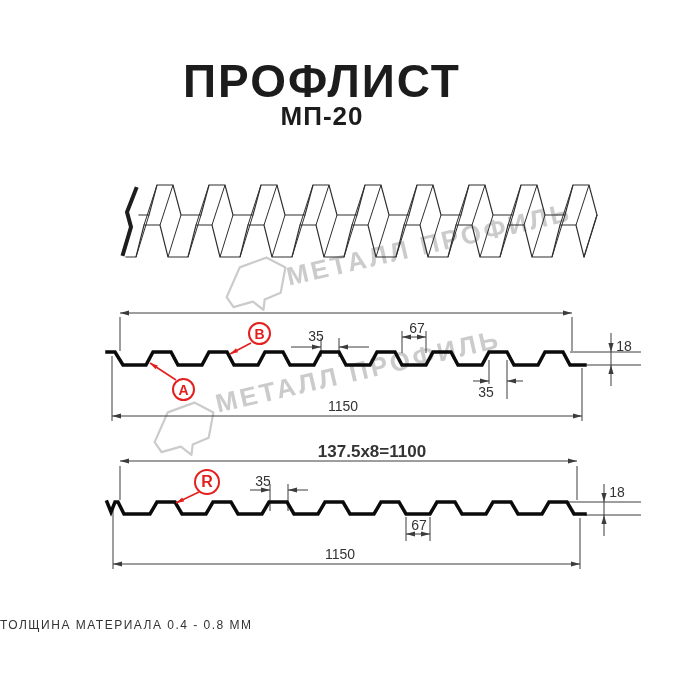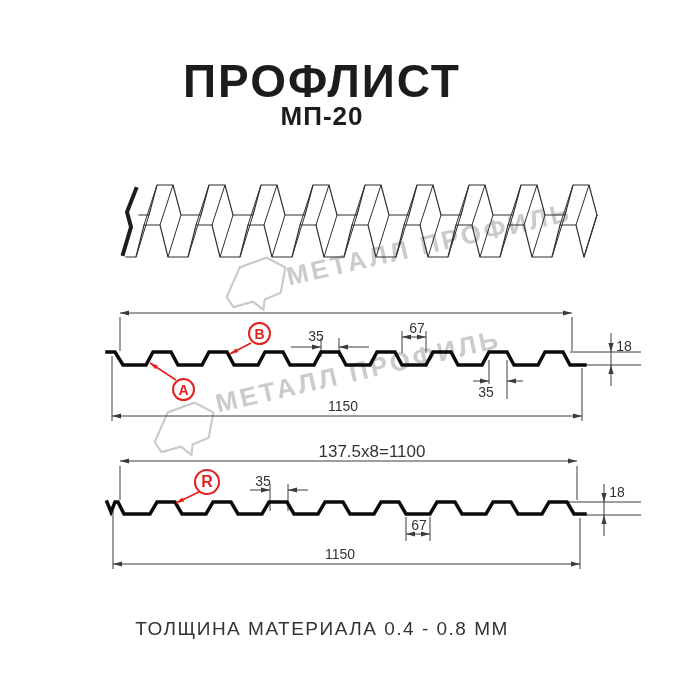--- a/index.html
+++ b/index.html
@@ -5,21 +5,21 @@
   :root{
     --red:#e3201e; --line:#3c3c3c; --profile:#0b0b0b; --wm:#cbcbcb; --text:#333;
   }
   html,body{margin:0;padding:0;background:#fff;}
   .canvas{position:relative;width:644px;height:700px;background:#ffffff;overflow:hidden;
           font-family:"Liberation Sans", sans-serif;}
   .title{position:absolute;left:0;right:0;top:54px;text-align:center;font-size:46px;
          font-weight:bold;letter-spacing:2px;color:#1c1c1c;z-index:3;}
   .subtitle{position:absolute;left:0;right:0;top:101px;text-align:center;font-size:26px;
          font-weight:600;letter-spacing:1px;color:#1c1c1c;z-index:3;}
-  .footer{position:absolute;left:0;right:0;top:618px;text-align:center;font-size:19px;
+  .footer{position:absolute;left:0;right:0;top:618px;text-align:left;font-size:12px;
          letter-spacing:1.5px;color:#333;font-weight:500;z-index:3;}
   .wm-text{position:absolute;font-size:26px;font-weight:bold;letter-spacing:3px;color:var(--wm);
          transform-origin:left center;transform:rotate(-13deg);white-space:nowrap;z-index:1;}
   #wm1{left:287px;top:262px;}
   #wm2{left:216px;top:389px;}
   svg.drawing{position:absolute;left:0;top:0;z-index:2;}
   .dim{position:absolute;transform:translate(-50%,-50%);font-size:14px;color:var(--text);
        white-space:nowrap;z-index:3;}
   .span-label{font-size:17px;}
   .marker{position:absolute;box-sizing:border-box;border:2px solid var(--red);border-radius:50%;
@@ -162,21 +162,21 @@
     </svg>
 
   <div class="dim" style="left:316px;top:336px;">35</div>
   <div class="dim" style="left:417px;top:328px;">67</div>
   <div class="dim" style="left:624px;top:346px;">18</div>
   <div class="dim" style="left:486px;top:392px;">35</div>
   <div class="dim" style="left:343px;top:406px;">1150</div>
   <div class="marker" id="marker-a">А</div>
   <div class="marker" id="marker-b">В</div>
 
-  <div class="dim span-label" style="left:372px;top:452px;">137.5x8=1100</div>
+  <div class="dim span-label" style="left:372px;top:452px;font-weight:bold;">137.5x8=1100</div>
   <div class="dim" style="left:263px;top:481px;">35</div>
   <div class="dim" style="left:419px;top:525px;">67</div>
   <div class="dim" style="left:617px;top:492px;">18</div>
   <div class="dim" style="left:340px;top:554px;">1150</div>
   <div class="marker" id="marker-r">R</div>
 
   <div class="footer">ТОЛЩИНА МАТЕРИАЛА 0.4 - 0.8 ММ</div>
 </div>
 
 </body></html>

